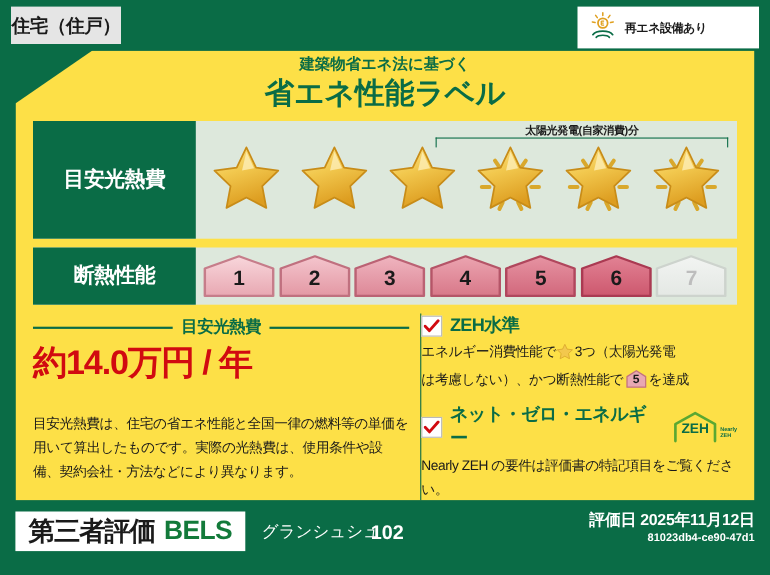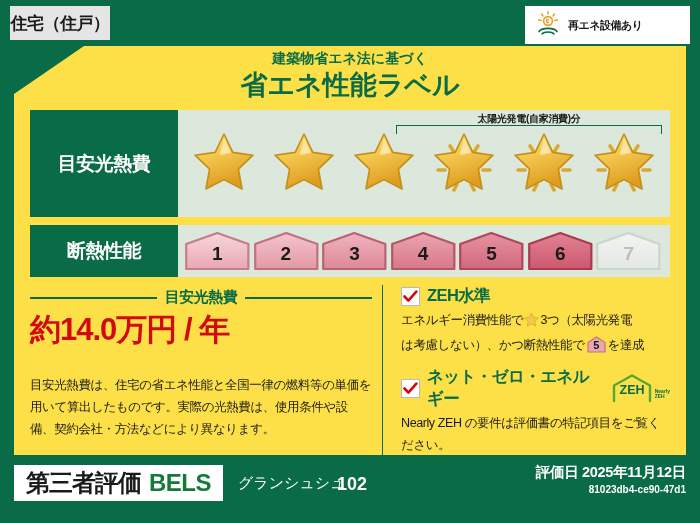--- a/index.html
+++ b/index.html
@@ -106,21 +106,21 @@
     align-items:center; justify-content:center;
     font-size:19px; font-weight:bold; color:#1a1a1a;
     padding-top:6px;
   }
   .ins-badge.off .num { color:#bdbdbd; }
 
   
   .lower { display:flex; margin:4px 16px 0 16px; }
   .lower-left { width:352px; flex:0 0 352px; padding-right:10px; }
   .lower-right {
-    flex:1; padding-left:18px;
+    flex:1; padding-left:0;
     border-left:1.5px solid #0a6c46;
   }
 
   .cost-title {
     display:flex; align-items:center; gap:8px;
     margin-top:3px;
   }
   .cost-title .line { flex:1; height:1.5px; background:#0a6c46; }
   .cost-title .t {
     font-size:15px; font-weight:bold; color:#0a6c46; letter-spacing:-0.5px;

